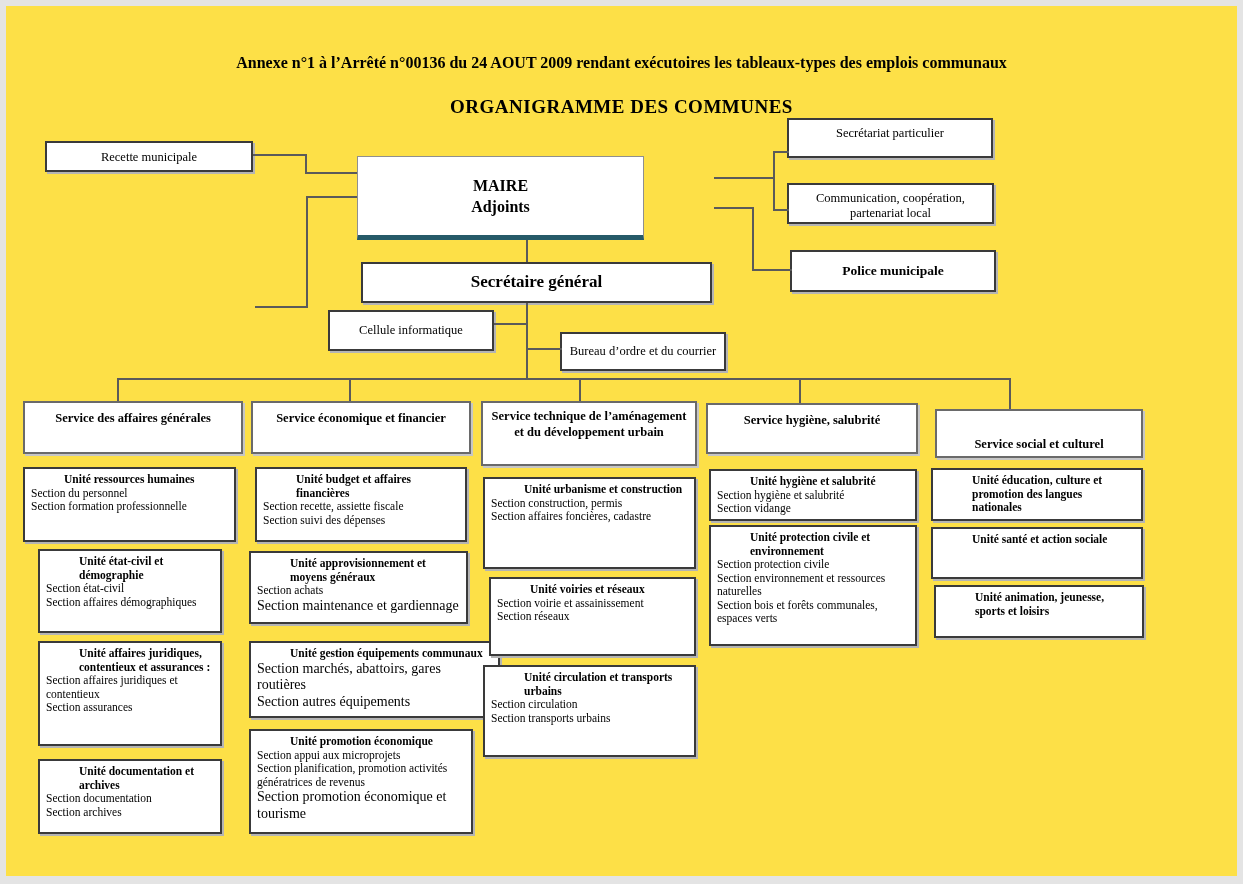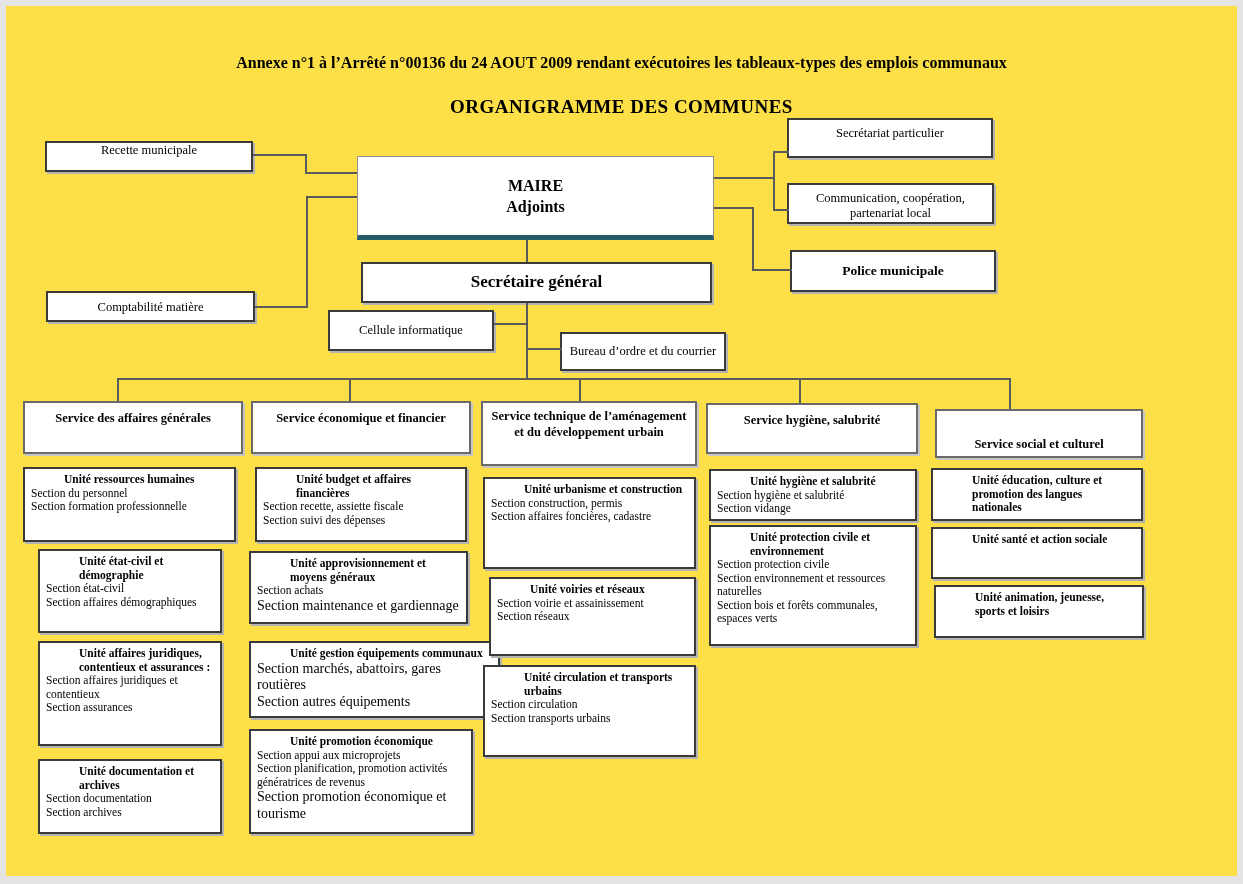--- a/index.html
+++ b/index.html
@@ -23,24 +23,23 @@
 </style>
 </head>
 <body>
 
 <div class="screen">
   <div class="page">
 
     <div class="abs title">Annexe n°1 à l’Arrêté n°00136 du 24 AOUT 2009 rendant exécutoires les tableaux-types des emplois communaux</div>
     <div class="abs subtitle">ORGANIGRAMME DES COMMUNES</div>
 
-    <div class="abs box tbox" style="left:39px;top:135px;width:208px;height:31px;"><span>Recette municipale</span></div>
-    <div class="abs box tbox" style="left:40px;top:285px;width:209px;height:31px;padding-top:7px;"><span>Comptabilité matière</span></div>
+    <div class="abs box tbox" style="left:39px;top:135px;width:208px;height:31px;padding-top:7px;"><span>Recette municipale</span></div>
 
-    <div class="abs box maire" style="left:351px;top:150px;width:357px;height:84px;">
+    <div class="abs box maire" style="left:351px;top:150px;width:287px;height:84px;">
       <div>MAIRE</div>
       <div>Adjoints</div>
     </div>
 
     <div class="abs box sg" style="left:355px;top:256px;width:351px;height:41px;"><span>Secrétaire général</span></div>
 
     <div class="abs box tbox" style="left:322px;top:304px;width:166px;height:41px;padding-top:11px;"><span>Cellule informatique</span></div>
     <div class="abs box tbox" style="left:554px;top:326px;width:166px;height:39px;padding-top:10px;"><span>Bureau d’ordre et du courrier</span></div>
 
     <div class="abs box tbox" style="left:781px;top:112px;width:206px;height:40px;padding-top:6px;"><span>Secrétariat particulier</span></div>

